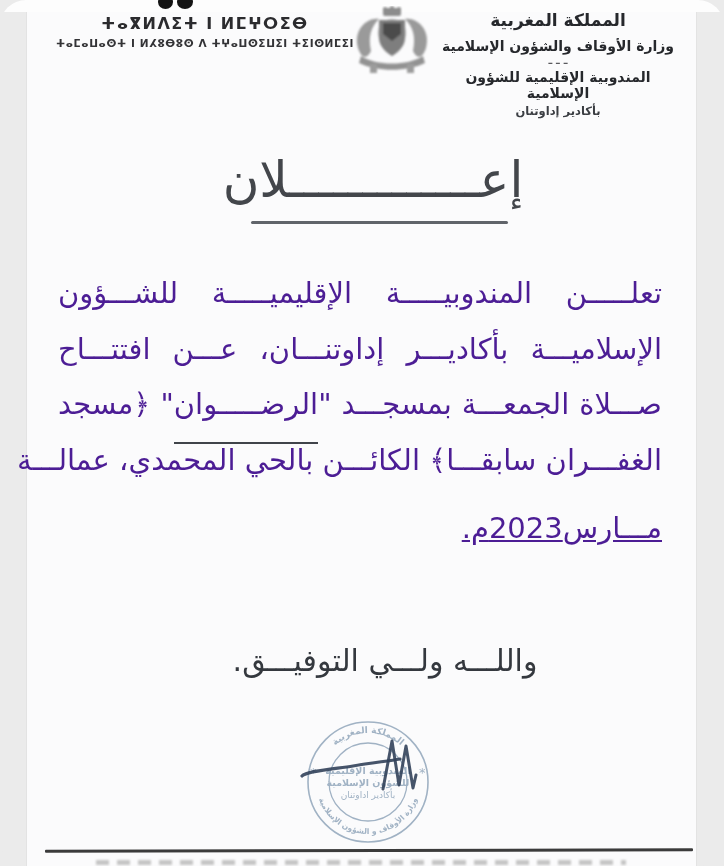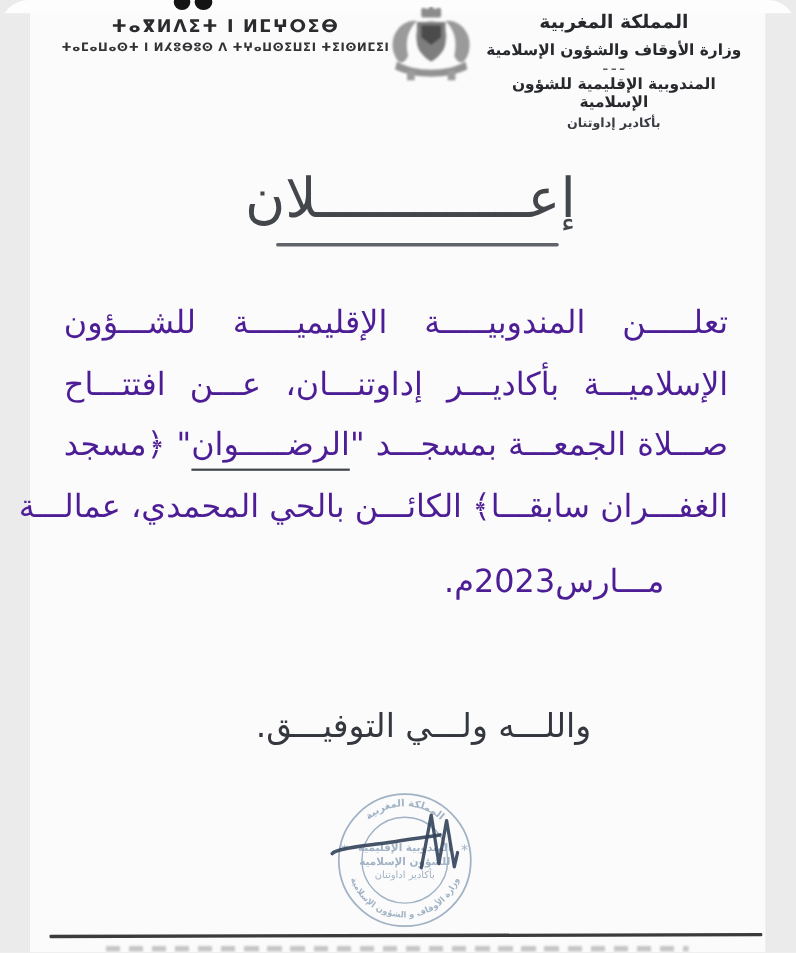--- a/index.html
+++ b/index.html
@@ -33,22 +33,22 @@
   
   .title{position:absolute;left:213px;top:142px;width:320px;text-align:center;
          direction:rtl;font-size:50px;color:#43464b;line-height:76px;}
   .title-underline{position:absolute;left:251px;top:221px;width:257px;height:3px;
                    background:#60646a;border-radius:2px;}
 
   
   .body-block{position:absolute;left:58px;right:62px;top:266px;direction:rtl;color:#4c1d95;}
   .bline{font-size:29px;line-height:55.5px;text-align:justify;text-align-last:justify;
          white-space:nowrap;}
-  .bline .u{border-bottom:2.5px solid #40444a;padding-bottom:5px;}
-  .bline.last{text-align:right;text-align-last:right;margin-top:13px;margin-right:58px;}
+  .bline .u{border-bottom:2.5px solid #40444a;padding-bottom:21px;}
+  .bline.last{text-align:right;text-align-last:right;margin-top:13px;text-decoration:underline;}
   .closing{position:absolute;left:0;right:0;top:643px;text-align:center;direction:rtl;
            font-size:30px;color:#34383e;transform:translateX(23px);}
 
   
   .stamp{position:absolute;left:283px;top:697px;}
   
   .bottom-rule{position:absolute;left:45px;top:849px;width:648px;height:3px;
                background:#3b3b3b;transform:rotate(-0.15deg);border-radius:1px;}
   .faint-text{position:absolute;left:96px;top:860px;width:530px;height:5px;filter:blur(1px);
      background:repeating-linear-gradient(90deg,#c6c6c6 0 13px,transparent 13px 21px);}

